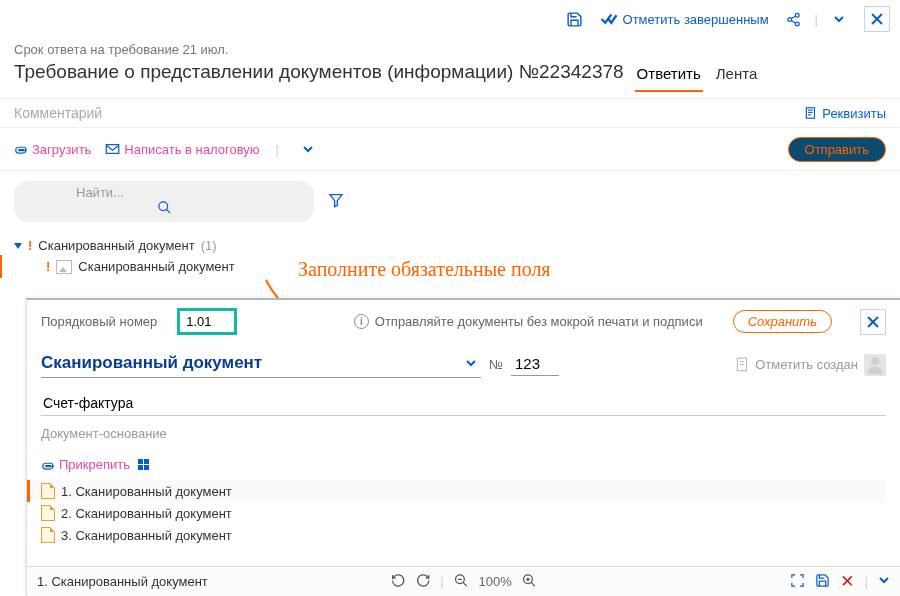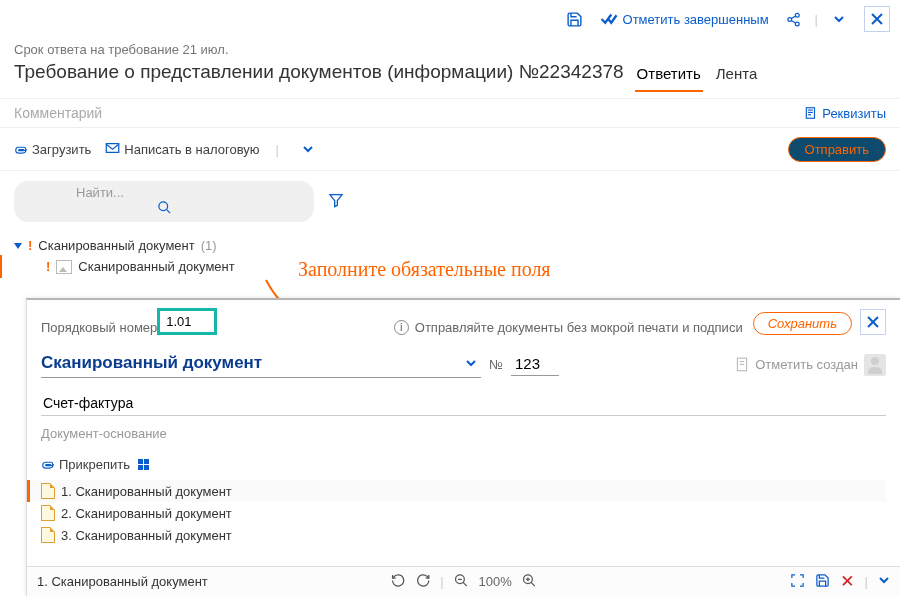--- a/index.html
+++ b/index.html
@@ -12,42 +12,42 @@
 .subheader { padding: 4px 14px 2px; color: #777; font-size: 13px; }
 .title-row { display: flex; align-items: flex-start; gap: 11px; padding: 2px 14px 6px; }
 .title { font-size: 19px; color: #333; }
 .tab { font-size: 15px; padding: 4px 2px 8px; cursor: pointer; color: #333; }
 .tab.active { color: #000000; border-bottom: 2px solid #ff6400; }
 .comment-row { border-top: 1px solid #eee; border-bottom: 1px solid #eee; display: flex; align-items: center; padding: 6px 14px; }
 .comment-input { flex: 1; border: none; outline: none; font-size: 14px; color: #333; }
 .comment-input::placeholder { color: #aaa; }
 .reqv { color: #0a5ecc; display: inline-flex; align-items: center; gap: 4px; cursor: pointer; font-weight: 500; }
 .action-row { display: flex; align-items: center; padding: 8px 14px; gap: 14px; border-bottom: 1px solid #eee; }
-.link { color: #404040; cursor: pointer; display: inline-flex; gap: 4px; }
+.link { color: #ec4899; cursor: pointer; display: inline-flex; align-items: center; gap: 4px; }
 .send-btn { margin-left: auto; border: 1px solid #ff6400; color: #ff6400; background: #0c4a6e; border-radius: 14px; padding: 4px 16px; cursor: pointer; font-size: 13px; }
 .search-row { display: flex; align-items: center; padding: 10px 14px 8px; gap: 14px; }
 .search-wrap { width: 300px; background: #f0f0f0; border-radius: 14px; display: flex; align-items: center; padding: 4px 10px; flex-direction: column; }
 .search-input { flex: 1; border: none; background: transparent; outline: none; font-size: 13px; }
 .search-input::placeholder { color: #999; }
 .search-icon { color: #0a5ecc; cursor: pointer; }
 .filter-icon { color: #0a5ecc; cursor: pointer; }
 .tree { padding: 6px 0 0 14px; }
 .tree-row { display: flex; align-items: center; gap: 6px; padding: 2px 0; }
 .caret { width: 0; height: 0; border-left: 4px solid transparent; border-right: 4px solid transparent; border-top: 6px solid #0a5ecc; }
 .excl { color: #ff6400; font-weight: bold; }
 .tree-label { color: #333; }
 .count { color: #999; }
 .tree-child { display: flex; align-items: center; gap: 6px; padding: 4px 0 4px 32px; border-left: 2px solid #ff6400; margin-left: -14px; padding-left: 44px;}
 .imgph { width: 16px; height: 14px; border: 1px solid #bbb; position: relative; }
 .imgph::after { content:''; position:absolute; left:2px; bottom:1px; width:0; height:0; border-left:4px solid transparent; border-right:4px solid transparent; border-bottom:5px solid #bbb; }
 .annot { position: absolute; left: 298px; top: 258px; color: #ff6400; font-size: 20px; font-family: 'Comic Sans MS', cursive; pointer-events:none;}
 .annot-arrow { position:absolute; left:260px; top:276px; pointer-events:none; }
 .panel { position: absolute; left: 26px; right: 0; top: 298px; bottom: 0; border-top: 2px solid #b6b6b6; border-left: 1px solid #ddd; box-shadow: -1px -1px 3px rgba(0,0,0,0.08); background: #fff; }
 .panel-inner { padding: 8px 14px 0 14px; }
-.pn-row1 { display: flex; align-items: flex-end; gap: 0; }
+.pn-row1 { display: flex; align-items: center; gap: 20px; }
 .pn-label { color: #666; font-size: 13px; }
 .pn-input { width: 60px; border: 3px solid #14b8a6; padding: 3px 6px; font-size: 13px; }
 .infohint { margin-left: auto; display: flex; align-items: center; gap: 6px; color: #666; font-size: 13px; }
 .info-ico { width: 15px; height: 15px; border: 1px solid #888; border-radius: 50%; display: inline-flex; align-items: center; justify-content: center; color:#888; font-size:10px; font-weight:bold; }
 .save-btn { border: 1px solid #ff6400; color: #ff6400; background: #fff; border-radius: 14px; padding: 3px 14px; cursor: pointer; font-size: 13px; }
 .pn-row2 { display: flex; align-items: center; gap: 8px; margin-top: 16px; }
 .doctype { position: relative; }
 .doctype-in { width: 440px; border: none; border-bottom: 1px solid #999; font-size: 17px; color: #0a3d8f; font-weight: 600; padding: 2px 22px 4px 0; outline: none; }
 .dd-caret { position:absolute; right:4px; top:6px; color:#0a5ecc; cursor:pointer; }
 .num-lab { color: #666; }

